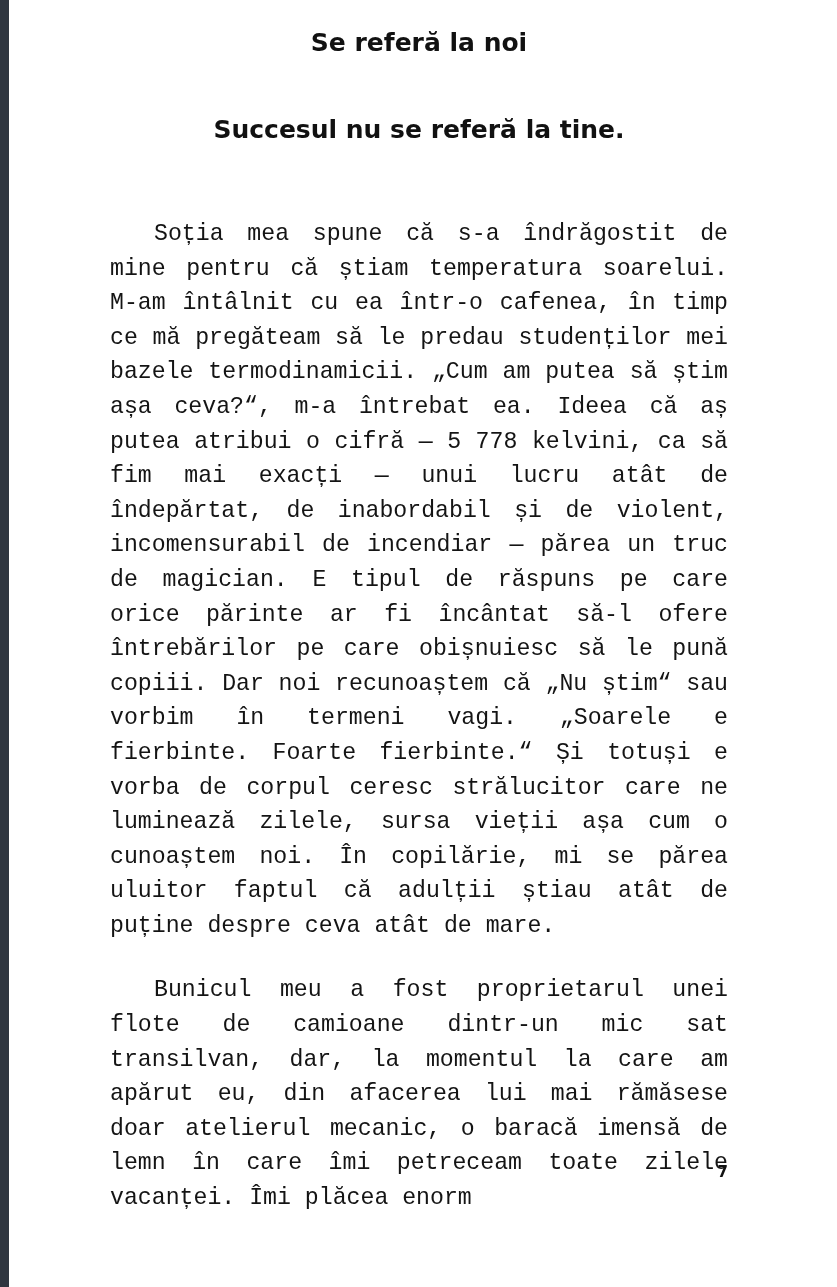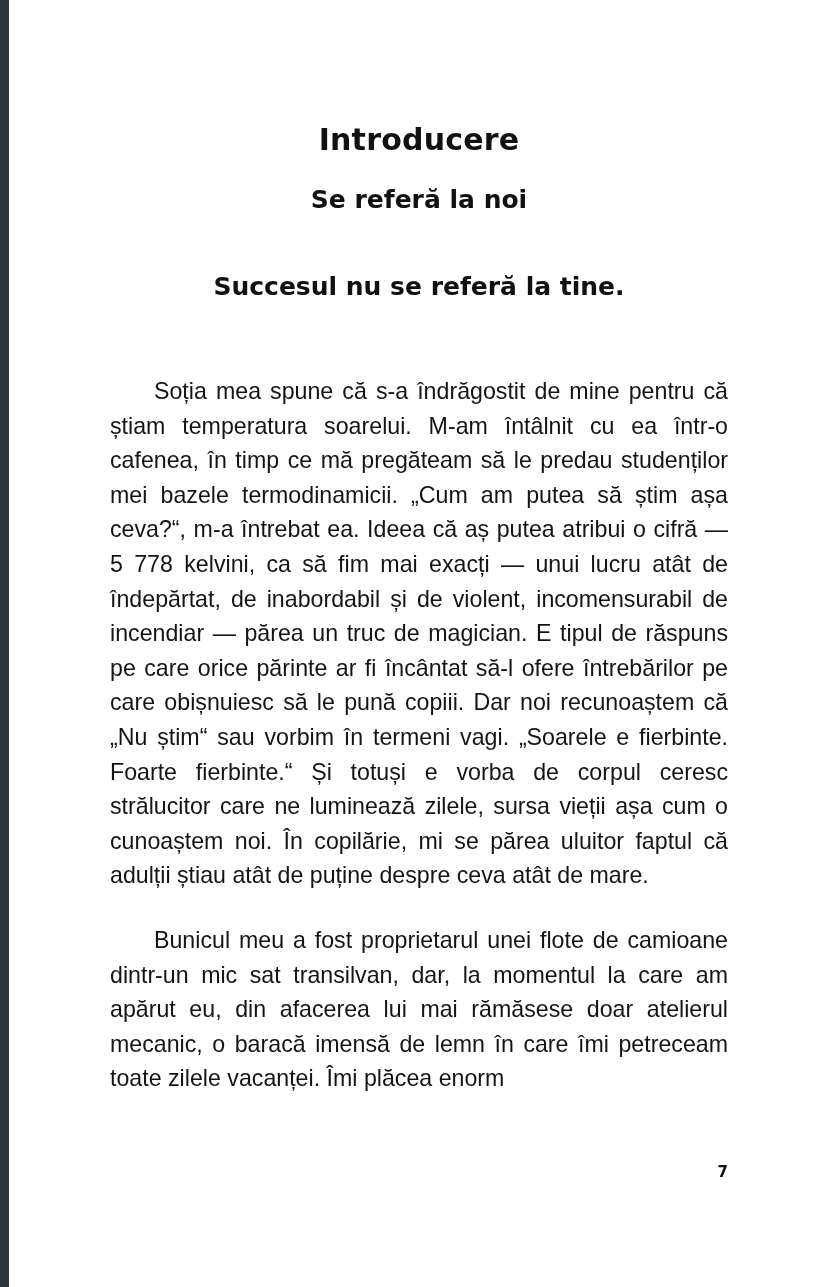--- a/index.html
+++ b/index.html
@@ -55,21 +55,21 @@
     font-weight: bold;
     font-size: 25px;
     line-height: 1.0;
     color: #111111;
   }
   .subtitle-line1 { padding-top: 62px; }
   .subtitle-line2 { padding-top: 30px; }
 
   .body-text {
     margin: 0;
-    font-family: Liberation Sans, sans-serif;
+    font-family: Liberation Mono, monospace;
     font-size: 23.2px;
     line-height: 34.6px;
     text-align: justify;
     text-justify: inter-word;
     color: #141414;
     hyphens: manual;
   }
   .para-first { padding-top: 75px; text-indent: 44px; }
   .para-next  { padding-top: 30px; text-indent: 44px; }
 
@@ -87,21 +87,20 @@
 </style>
 </head>
 <body>
 
 <div class="page">
 
   <div class="gutter-rule"></div>
 
   <div class="content">
 
-    <h1 class="chapter-title">Introducere</h1>
 
     <h2 class="subtitle subtitle-line2">Se referă la noi</h2>
 
     <h2 class="subtitle subtitle-line1">Succesul nu se referă la tine.</h2>
 
     <p class="body-text para-first">Soția mea spune că s-a îndrăgostit de mine pentru că știam temperatura soarelui. M-am întâlnit cu ea într-o cafenea, în timp ce mă pregăteam să le predau studenților mei bazele termodinamicii. „Cum am putea să știm așa ceva?“, m-a întrebat ea. Ideea că aș putea atribui o cifră — 5 778 kelvini, ca să fim mai exacți — unui lucru atât de îndepărtat, de inabordabil și de violent, incomensurabil de incendiar — părea un truc de magician. E tipul de răspuns pe care orice părinte ar fi încântat să-l ofere întrebărilor pe care obișnuiesc să le pună copiii. Dar noi recunoaștem că „Nu știm“ sau vorbim în termeni vagi. „Soarele e fierbinte. Foarte fierbinte.“ Și totuși e vorba de corpul ceresc strălucitor care ne luminează zilele, sursa vieții așa cum o cunoaștem noi. În copilărie, mi se părea uluitor faptul că adulții știau atât de puține despre ceva atât de mare.</p>
 
     <p class="body-text para-next">Bunicul meu a fost proprietarul unei flote de camioane dintr-un mic sat transilvan, dar, la momentul la care am apărut eu, din afacerea lui mai rămăsese doar atelierul mecanic, o baracă imensă de lemn în care îmi petreceam toate zilele vacanței. Îmi plăcea enorm</p>
 
     <div class="folio">7</div>

